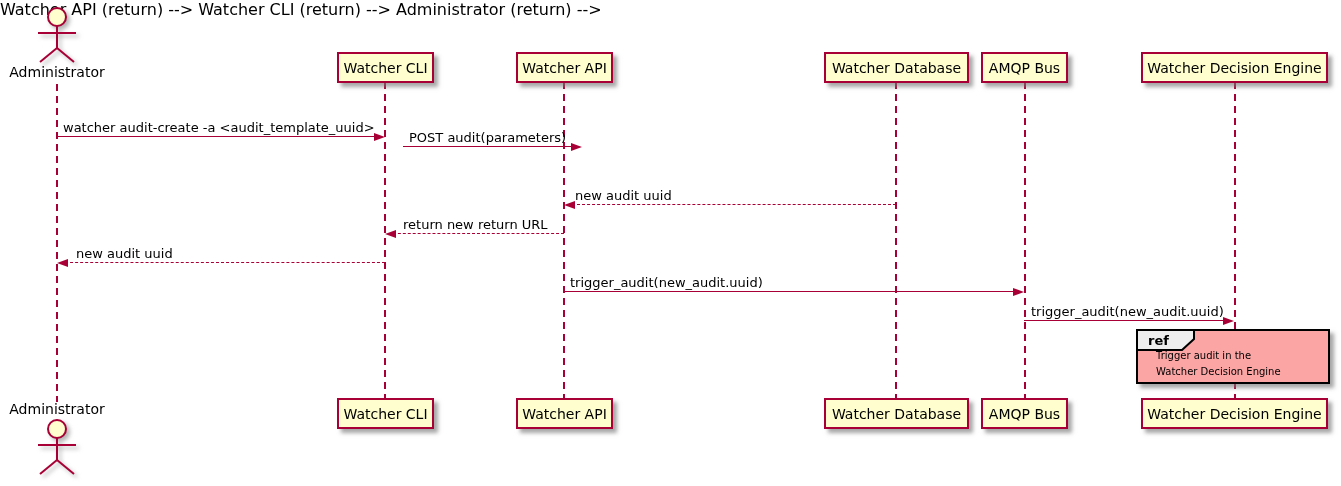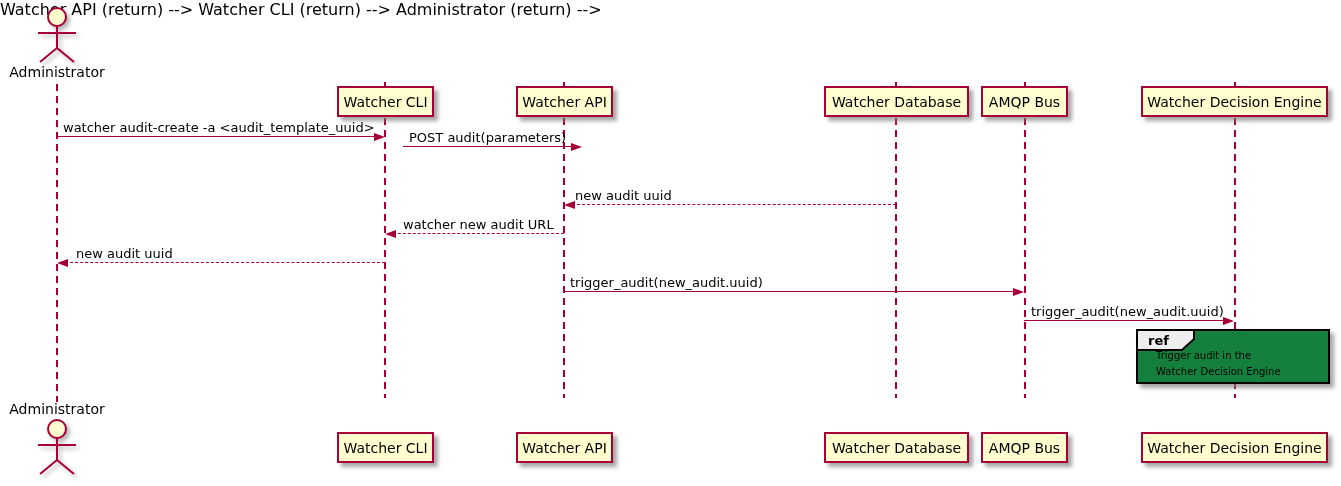--- a/index.html
+++ b/index.html
@@ -11,39 +11,39 @@
   body{background:#fff;font-family:"DejaVu Sans","Liberation Sans",sans-serif;}
   .stage{position:relative;width:1341px;height:486px;background:#fff;overflow:hidden;}
 
   
   .lifeline{position:absolute;width:2px;
     background:repeating-linear-gradient(to bottom,var(--crimson) 0 7px,transparent 7px 12px);}
 
   
   .pbox{position:absolute;height:31px;background:var(--fill);border:2px solid var(--crimson);
     box-shadow:4px 4px 4px var(--shadow);display:flex;align-items:center;justify-content:center;
-    font-size:14px;color:#000;white-space:nowrap;margin-top:34px;}
+    font-size:14px;color:#000;white-space:nowrap;}
 
   
   .actor-label{position:absolute;font-size:14px;color:#000;white-space:nowrap;text-align:center;width:120px;}
   .actor-fig{position:absolute;filter:drop-shadow(3px 3px 2px rgba(120,120,120,0.55));}
 
   
   .message{position:absolute;height:22px;}
   .msg-label{position:absolute;top:0;font-size:13px;color:#000;white-space:nowrap;}
   .msg-line{position:absolute;top:16px;height:0;border-top:1px solid var(--crimson);}
   .msg-line.solid-right{left:0;right:3px;}
   .msg-line.solid-left{left:3px;right:0;}
   .msg-line.dashed{border-top-style:dashed;}
   .head{position:absolute;width:0;height:0;top:12.5px;}
   .head.right{right:0;border-top:4px solid transparent;border-bottom:4px solid transparent;border-left:11px solid var(--crimson);}
   .head.left{left:0;border-top:4px solid transparent;border-bottom:4px solid transparent;border-right:11px solid var(--crimson);}
 
   
-  .ref-box{position:absolute;left:1136px;top:329px;width:194px;height:55px;background:#15803d;
+  .ref-box{position:absolute;left:1136px;top:329px;width:194px;height:55px;background:#fca5a5;
     border:2px solid #000;box-shadow:4px 4px 4px var(--shadow);z-index:5;}
   .ref-tab{position:absolute;left:-2px;top:-2px;}
   .ref-content{position:absolute;left:18px;top:17px;font-size:10px;line-height:16px;color:#000;white-space:nowrap;}
 </style>
 </head>
 <body>
 
 <div class="stage">
 
   
@@ -126,21 +126,21 @@
 
    Watcher API (return) --&gt;
   <div class="message" style="left:564px;top:188px;width:332px;">
     <div class="msg-label" style="left:11px;">new audit uuid</div>
     <div class="msg-line solid-left dashed"></div>
     <div class="head left"></div>
   </div>
 
    Watcher CLI (return) --&gt;
   <div class="message" style="left:385px;top:217px;width:179px;">
-    <div class="msg-label" style="left:18px;">watcher new audit URL</div>
+    <div class="msg-label" style="left:18px;">return new return URL</div>
     <div class="msg-line solid-left dashed"></div>
     <div class="head left"></div>
   </div>
 
    Administrator (return) --&gt;
   <div class="message" style="left:57px;top:246px;width:328px;">
     <div class="msg-label" style="left:19px;">new audit uuid</div>
     <div class="msg-line solid-left dashed"></div>
     <div class="head left"></div>
   </div>

